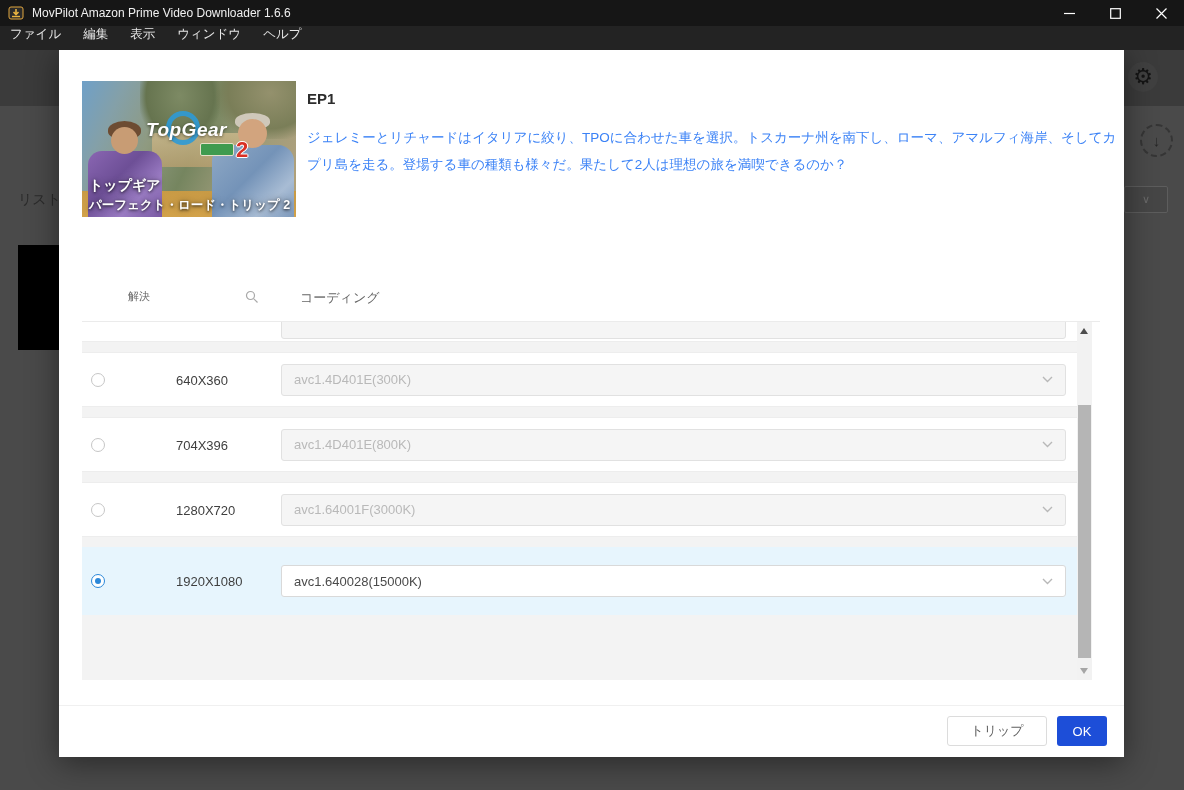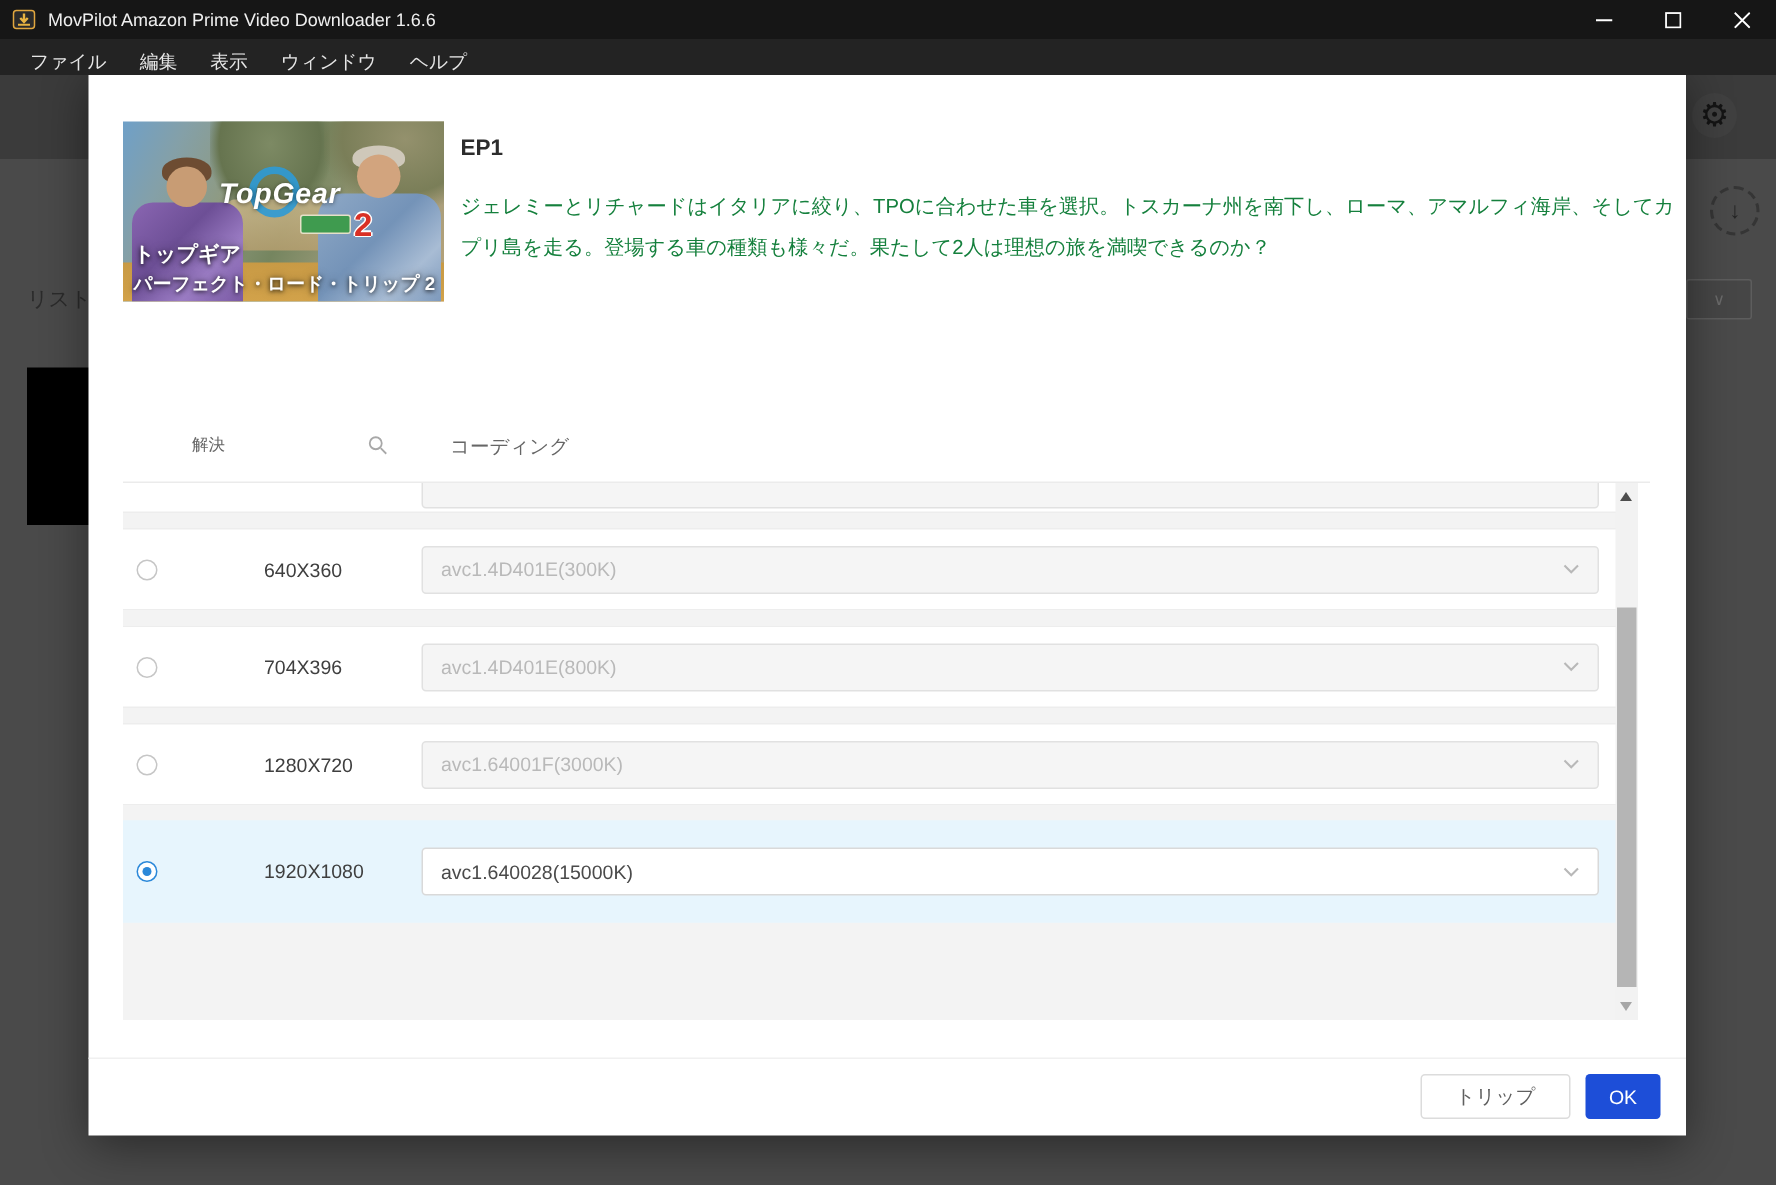--- a/index.html
+++ b/index.html
@@ -8,56 +8,56 @@
 
   
   .titlebar { position:absolute; left:0; top:0; width:1184px; height:26px; background:#161616; display:flex; align-items:center; z-index:30; }
   .app-icon { margin-left:8px; width:16px; height:16px; flex:0 0 auto; }
   .title-text { color:#f0f0f0; font-size:12px; margin-left:8px; }
   .win-controls { margin-left:auto; display:flex; height:26px; }
   .win-btn { width:46px; height:26px; display:flex; align-items:center; justify-content:center; color:#fff; font-size:12px; }
   .win-btn svg { display:block; }
 
   
-  .menubar { position:absolute; left:0; top:26px; width:1184px; height:24px; background:#232323; display:flex; align-items:flex-end; gap:22px; padding-left:20px; z-index:30; }
+  .menubar { position:absolute; left:0; top:26px; width:1184px; height:24px; background:#232323; display:flex; align-items:flex-start; gap:22px; padding-left:10px; z-index:30; }
   .menu-item { color:#e6e6e6; font-size:12.5px; }
 
   
   .bg-strip { position:absolute; left:0; top:50px; width:1184px; height:56px; background:#3b3b3b; }
   .bg-list-label { position:absolute; left:18px; top:191px; font-size:14px; color:#2b2b2b; }
   .bg-thumb { position:absolute; left:18px; top:245px; width:42px; height:105px; background:#000; }
   .bg-gear { position:absolute; left:1128px; top:62px; width:30px; height:30px; border-radius:50%; display:flex; align-items:center; justify-content:center; font-size:22px; color:#141414; background:#404040; }
   .bg-dl { position:absolute; left:1140px; top:124px; width:33px; height:33px; border:2px dashed #353535; border-radius:50%; display:flex; align-items:center; justify-content:center; color:#262626; font-size:15px; font-weight:bold; }
   .bg-dd { position:absolute; left:1124px; top:186px; width:44px; height:27px; background:#464646; border:1px solid #5d5d5d; border-radius:2px; display:flex; align-items:center; justify-content:center; color:#6a6a6a; font-size:11px; }
 
   
   .modal { position:absolute; left:59px; top:48px; width:1065px; height:709px; background:#ffffff; box-shadow:0 6px 30px rgba(0,0,0,0.45); z-index:20; }
 
   
-  .thumb { position:absolute; left:23px; top:33px; width:214px; height:120px; overflow:hidden; background:linear-gradient(115deg,#6fa0c8 0%,#84a0a8 16%,#8f9a80 34%,#75855f 52%,#9a9a78 70%,#ab9f7c 88%,#b7a276 100%); }
+  .thumb { position:absolute; left:23px; top:33px; width:214px; height:136px; overflow:hidden; background:linear-gradient(115deg,#6fa0c8 0%,#84a0a8 16%,#8f9a80 34%,#75855f 52%,#9a9a78 70%,#ab9f7c 88%,#b7a276 100%); }
   .thumb .rock1 { position:absolute; left:58px; top:-6px; width:80px; height:70px; background:radial-gradient(ellipse at 50% 30%,#7d8a64 0%,#66744f 60%,transparent 75%); }
   .thumb .rock2 { position:absolute; right:-10px; top:-8px; width:90px; height:66px; background:radial-gradient(ellipse at 60% 30%,#94916d 0%,#7a7e58 55%,transparent 75%); }
   .thumb .village { position:absolute; left:70px; top:52px; width:90px; height:34px; background:linear-gradient(180deg,#cdb98c,#b9a070); opacity:.8; border-radius:4px; }
   .thumb .sand { position:absolute; left:0; bottom:0; width:100%; height:26px; background:linear-gradient(180deg,#c89a45,#d2a24a); }
   .person { position:absolute; bottom:0; }
   .p-left { left:6px; width:74px; height:66px; background:linear-gradient(135deg,#8a66b2 0%,#6d4f96 40%,#9b7cc4 70%,#7a5aa4 100%); border-radius:14px 14px 0 0; }
   .p-left .head { position:absolute; left:23px; top:-24px; width:27px; height:27px; border-radius:50%; background:#c89c74; }
   .p-left .hair { position:absolute; left:20px; top:-30px; width:33px; height:18px; border-radius:50% 50% 40% 40%; background:#6d4c32; }
   .p-right { right:2px; width:82px; height:72px; background:linear-gradient(135deg,#8fa9c6 0%,#7493b8 45%,#a8bcd4 75%,#7e9abd 100%); border-radius:16px 16px 0 0; }
   .p-right .head { position:absolute; left:26px; top:-26px; width:29px; height:29px; border-radius:50%; background:#d2a47e; }
   .p-right .hair { position:absolute; left:23px; top:-32px; width:35px; height:16px; border-radius:50% 50% 40% 40%; background:#cfc8ba; }
   .tg-ring { position:absolute; left:84px; top:30px; width:34px; height:34px; border:5px solid #2e9ad6; border-radius:50%; opacity:.9; }
   .tg-logo { position:absolute; left:64px; top:38px; font-size:19px; font-weight:bold; font-style:italic; color:#fff; text-shadow:0 1px 3px rgba(0,0,0,.5); letter-spacing:0.5px; }
   .tg-sign { position:absolute; left:118px; top:62px; width:34px; height:13px; background:#3f9b4f; border:1px solid #e6e0c8; border-radius:2px; }
   .tg-badge { position:absolute; left:154px; top:56px; font-size:22px; font-weight:bold; color:#d93025; text-shadow:-1px 0 #fff,1px 0 #fff,0 -1px #fff,0 1px #fff; }
   .thumb-cap { position:absolute; left:7px; bottom:22px; color:#fff; font-weight:bold; font-size:14px; text-shadow:0 1px 3px rgba(0,0,0,.75),0 0 6px rgba(0,0,0,.5); white-space:nowrap; }
   .thumb-cap2 { position:absolute; left:7px; bottom:3px; color:#fff; font-weight:bold; font-size:12.5px; text-shadow:0 1px 3px rgba(0,0,0,.75),0 0 6px rgba(0,0,0,.5); white-space:nowrap; }
 
   .ep-title { position:absolute; left:248px; top:42px; font-size:15px; font-weight:bold; color:#2d2d2d; }
-  .ep-desc { position:absolute; left:248px; top:76px; width:818px; font-size:13.5px; color:#15803d; line-height:27px; }
+  .ep-desc { position:absolute; left:248px; top:76px; width:818px; font-size:13.5px; color:#3b82f6; line-height:27px; }
 
   
   .tabbar { position:absolute; left:23px; top:162px; width:1018px; height:48px; background:#e9e9e9; display:flex; align-items:stretch; justify-content:center; gap:36px; }
   .tab { position:relative; display:flex; align-items:center; font-size:14px; color:#4d4d4d; padding:0 2px; cursor:default; }
   .tab.active { color:#1a87d9; }
   .tab.active::after { content:""; position:absolute; left:0; right:0; bottom:0; height:3px; background:#1a87d9; }
 
   
   .thead { position:absolute; left:23px; top:226px; width:1018px; height:48px; background:#fff; border-bottom:1px solid #ebebeb; }
   .thead .col-res { position:absolute; left:46px; top:15px; font-size:11px; color:#666; }

